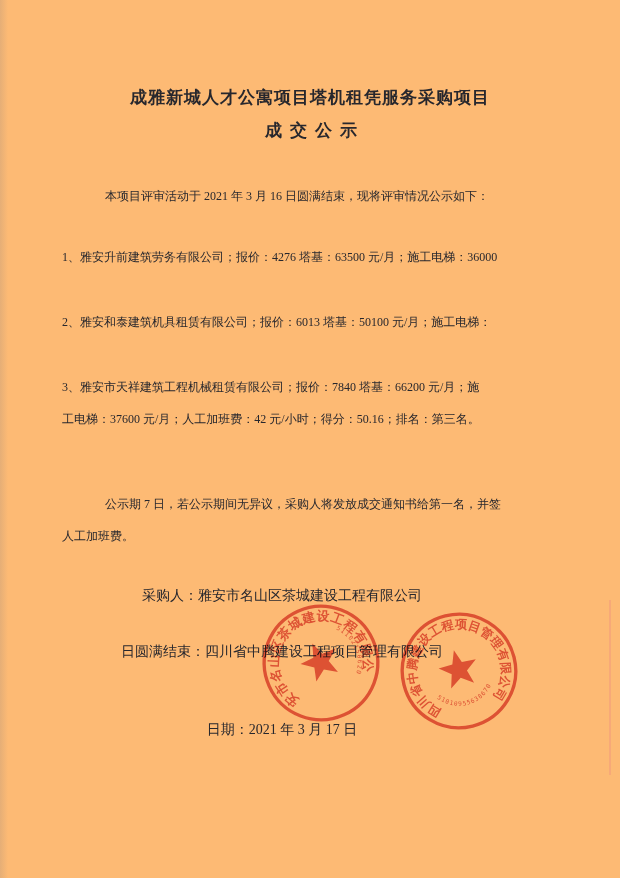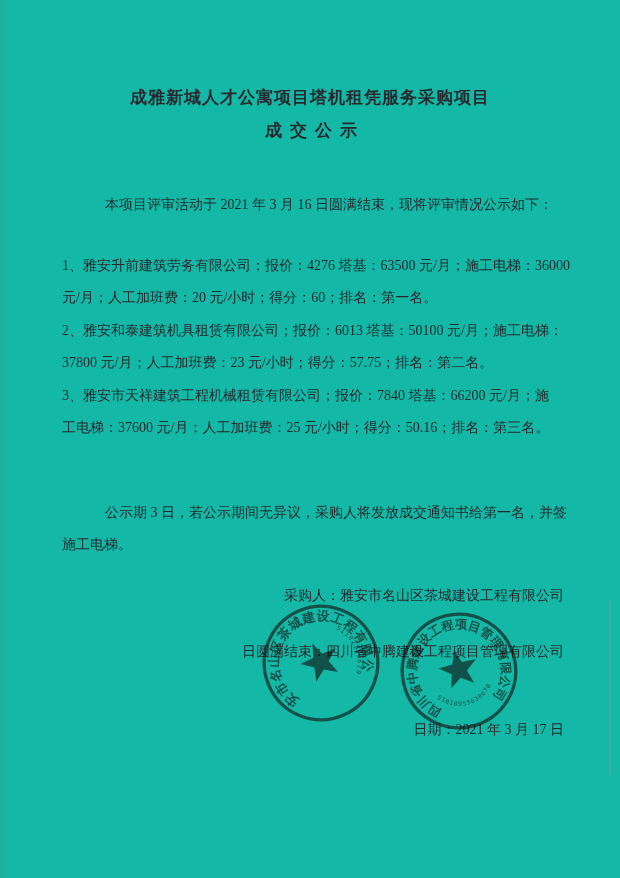--- a/index.html
+++ b/index.html
@@ -1,37 +1,37 @@
 <!DOCTYPE html>
 <html><head>
 <meta charset="utf-8">
 <style>
   html,body{margin:0;padding:0;background:#e9e9ec;}
   .page{
     position:relative;
     width:620px;height:878px;
     margin:0 auto;
-    background:#14b8a6;
+    background:#fdba74;
     overflow:hidden;
     font-family:"Liberation Serif","DejaVu Serif",serif;
     color:#27272d;
   }
   .page::before{ 
     content:"";position:absolute;left:0;top:0;bottom:0;width:8px;
     background:linear-gradient(to right, rgba(120,120,130,.18), rgba(120,120,130,0));
     pointer-events:none;z-index:5;
   }
-  .line{position:absolute;white-space:nowrap;font-size:14px;line-height:1.25;margin-top:7px;}
+  .line{position:absolute;white-space:nowrap;font-size:12px;line-height:1.25;}
   .title{
     position:absolute;left:0;right:0;text-align:center;
     font-size:17px;font-weight:bold;letter-spacing:1px;white-space:nowrap;
   }
   .title.sub{letter-spacing:8px;padding-left:10px;}
   .sig{
-    position:absolute;right:56px;left:0;text-align:right;
+    position:absolute;right:56px;left:0;text-align:center;
     font-size:14px;white-space:nowrap;
   }
   .seal{
     position:absolute;
     mix-blend-mode:multiply;
     opacity:.82;
     z-index:4;
     pointer-events:none;
   }
   .seal svg{display:block;}
@@ -44,28 +44,26 @@
 <body>
 
 <div class="page">
 
   <div class="title" style="top:86px">成雅新城人才公寓项目塔机租凭服务采购项目</div>
   <div class="title sub" style="top:119px">成交公示</div>
 
   <div class="line" style="top:189px;left:105px">本项目评审活动于 2021 年 3 月 16 日圆满结束，现将评审情况公示如下：</div>
 
   <div class="line" style="top:250px;left:62px">1、雅安升前建筑劳务有限公司；报价：4276 塔基：63500 元/月；施工电梯：36000</div>
-  <div class="line" style="top:282px;left:62px">元/月；人工加班费：20 元/小时；得分：60；排名：第一名。</div>
   <div class="line" style="top:315px;left:62px">2、雅安和泰建筑机具租赁有限公司；报价：6013 塔基：50100 元/月；施工电梯：</div>
-  <div class="line" style="top:347px;left:62px">37800 元/月；人工加班费：23 元/小时；得分：57.75；排名：第二名。</div>
   <div class="line" style="top:380px;left:62px">3、雅安市天祥建筑工程机械租赁有限公司；报价：7840 塔基：66200 元/月；施</div>
-  <div class="line" style="top:412px;left:62px">工电梯：37600 元/月；人工加班费：25 元/小时；得分：50.16；排名：第三名。</div>
+  <div class="line" style="top:412px;left:62px">工电梯：37600 元/月；人工加班费：42 元/小时；得分：50.16；排名：第三名。</div>
 
-  <div class="line" style="top:497px;left:105px">公示期 3 日，若公示期间无异议，采购人将发放成交通知书给第一名，并签</div>
-  <div class="line" style="top:529px;left:62px">施工电梯。</div>
+  <div class="line" style="top:497px;left:105px">公示期 7 日，若公示期间无异议，采购人将发放成交通知书给第一名，并签</div>
+  <div class="line" style="top:529px;left:62px">人工加班费。</div>
 
   <div class="sig" style="top:587px">采购人：雅安市名山区茶城建设工程有限公司</div>
   <div class="sig" style="top:643px">日圆满结束：四川省中腾建设工程项目管理有限公司</div>
   <div class="sig" style="top:721px">日期：2021 年 3 月 17 日</div>
 
   <div class="artifact-line" style="left:609px;top:600px;height:175px"></div>
 
   <div class="seal" style="left:260px;top:602px;width:122px;height:122px;transform:rotate(-24deg)">
     <svg width="122" height="122" viewBox="0 0 200 200">
       <defs>

